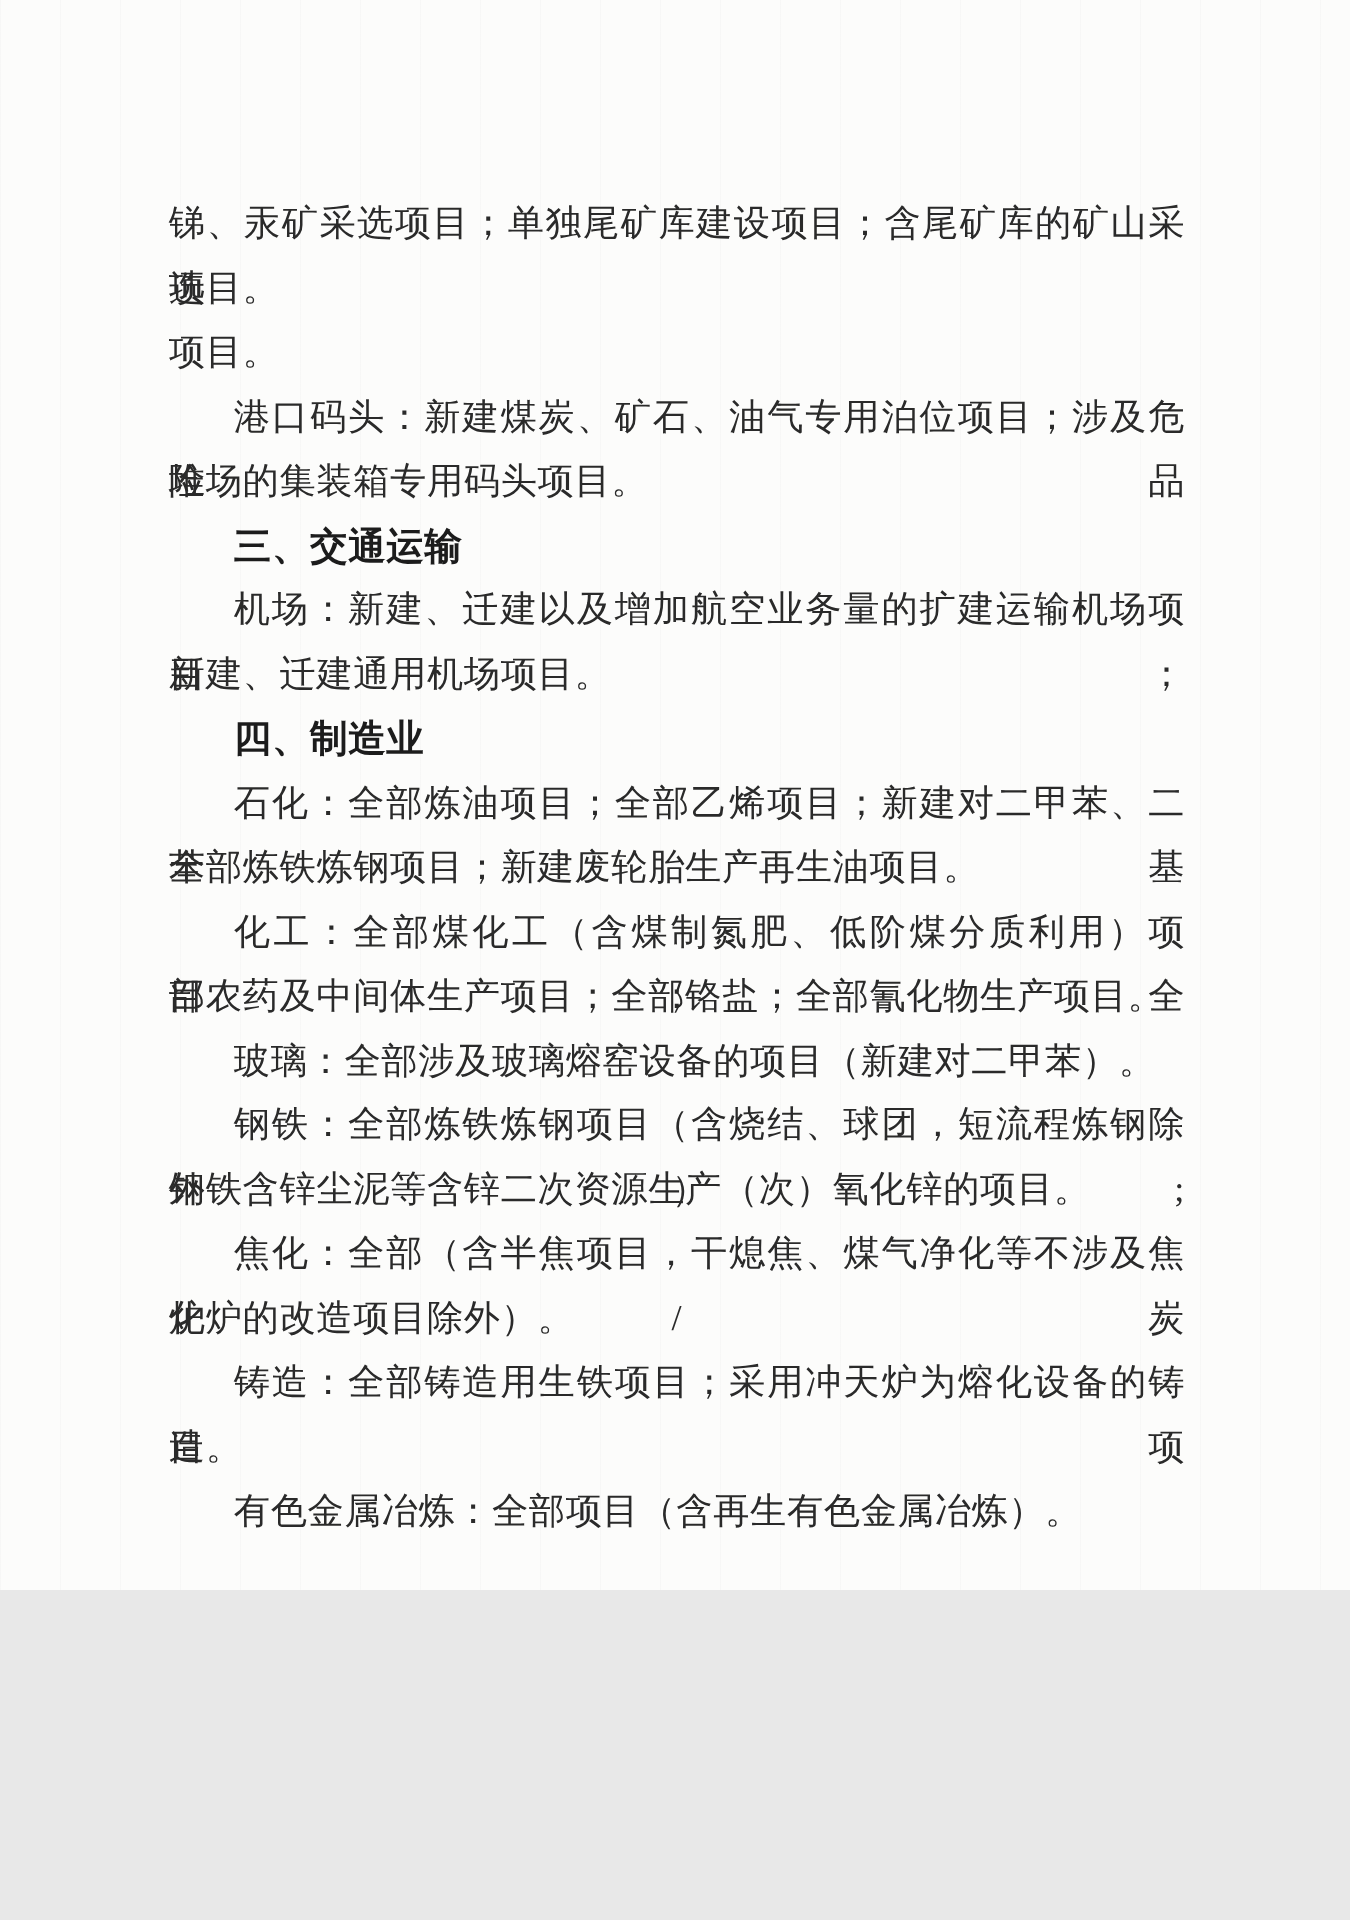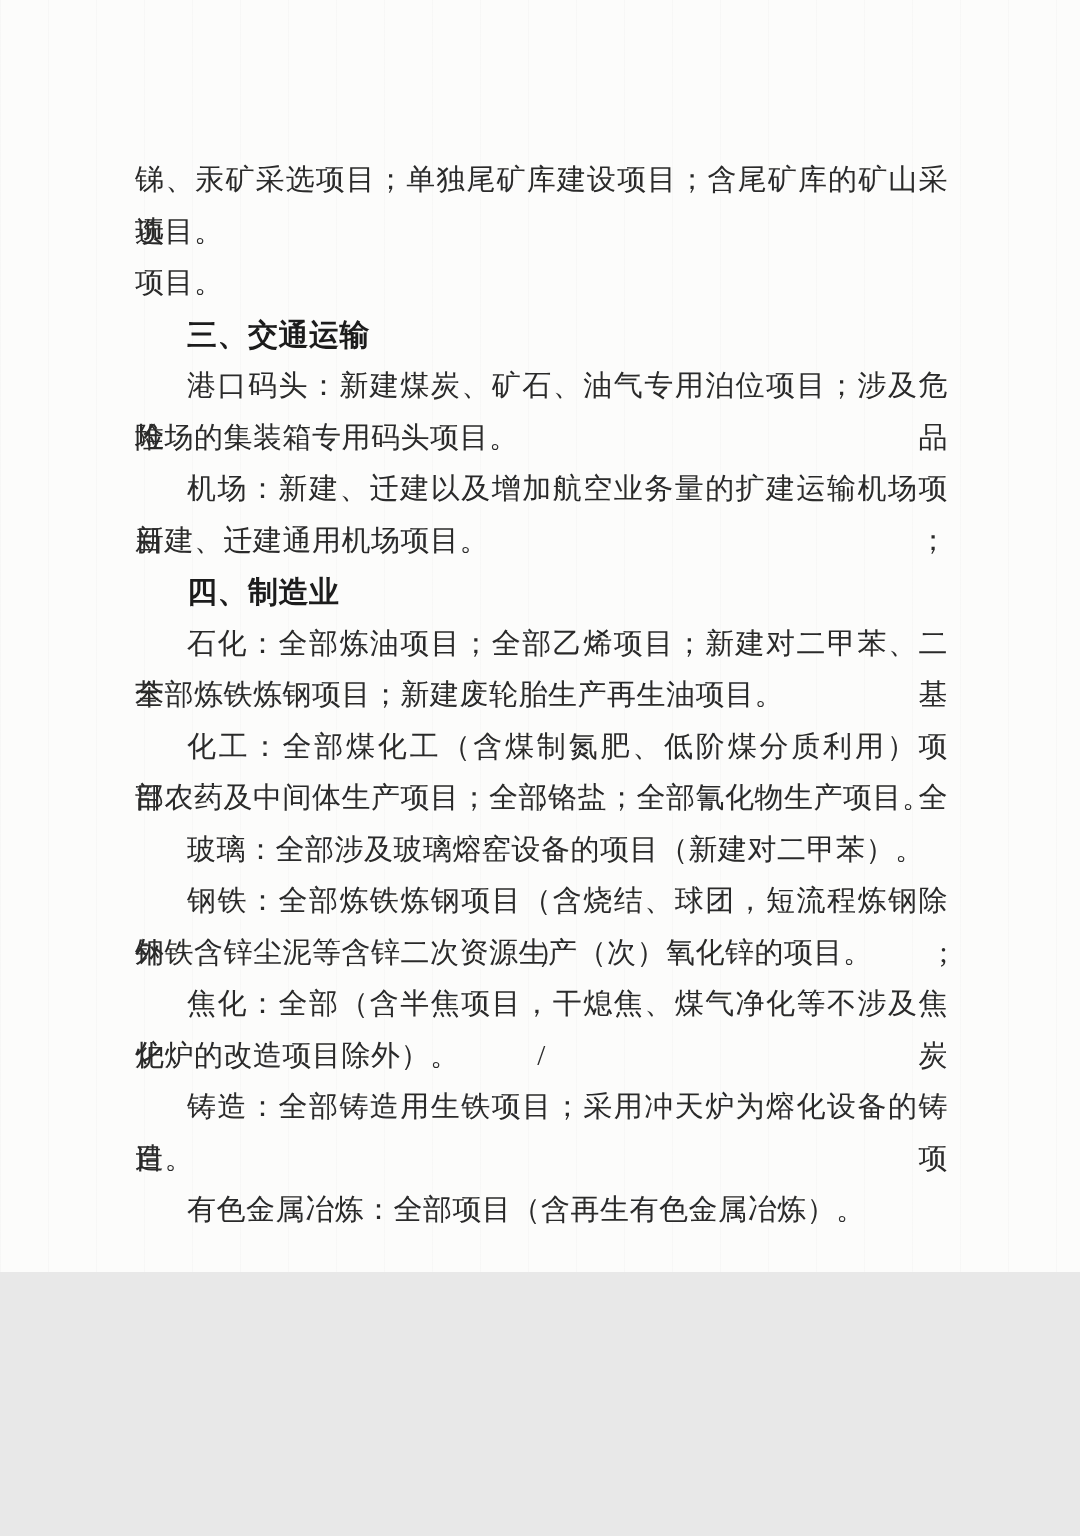--- a/index.html
+++ b/index.html
@@ -72,26 +72,26 @@
     <div class="para">
       <div class="line fill">锑、汞矿采选项目；单独尾矿库建设项目；含尾矿库的矿山采选</div>
       <div class="line">项目。</div>
     </div>
 
     <div class="para">
       <div class="line">项目。</div>
     </div>
 
     <div class="para">
-      <div class="line heading ind">三、交通运输</div>
+      <div class="line fill ind">港口码头：新建煤炭、矿石、油气专用泊位项目；涉及危险品</div>
+      <div class="line">堆场的集装箱专用码头项目。</div>
     </div>
 
     <div class="para">
-      <div class="line fill ind">港口码头：新建煤炭、矿石、油气专用泊位项目；涉及危险品</div>
-      <div class="line">堆场的集装箱专用码头项目。</div>
+      <div class="line heading ind">三、交通运输</div>
     </div>
 
     <div class="para">
       <div class="line fill ind">机场：新建、迁建以及增加航空业务量的扩建运输机场项目；</div>
       <div class="line">新建、迁建通用机场项目。</div>
     </div>
 
     <div class="para">
       <div class="line heading ind">四、制造业</div>
     </div>

